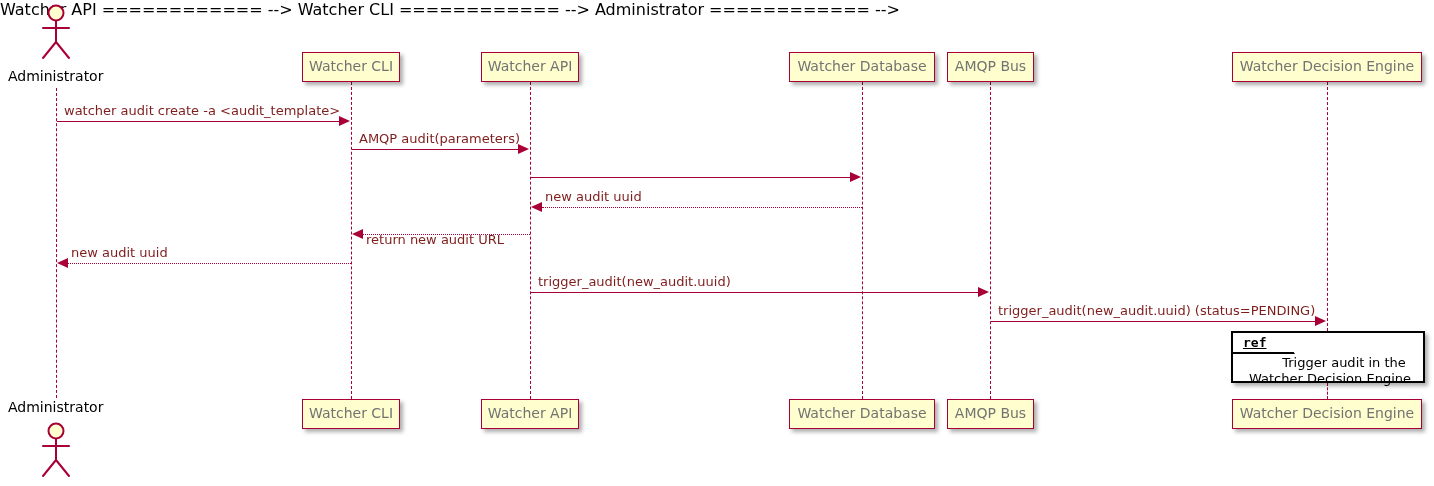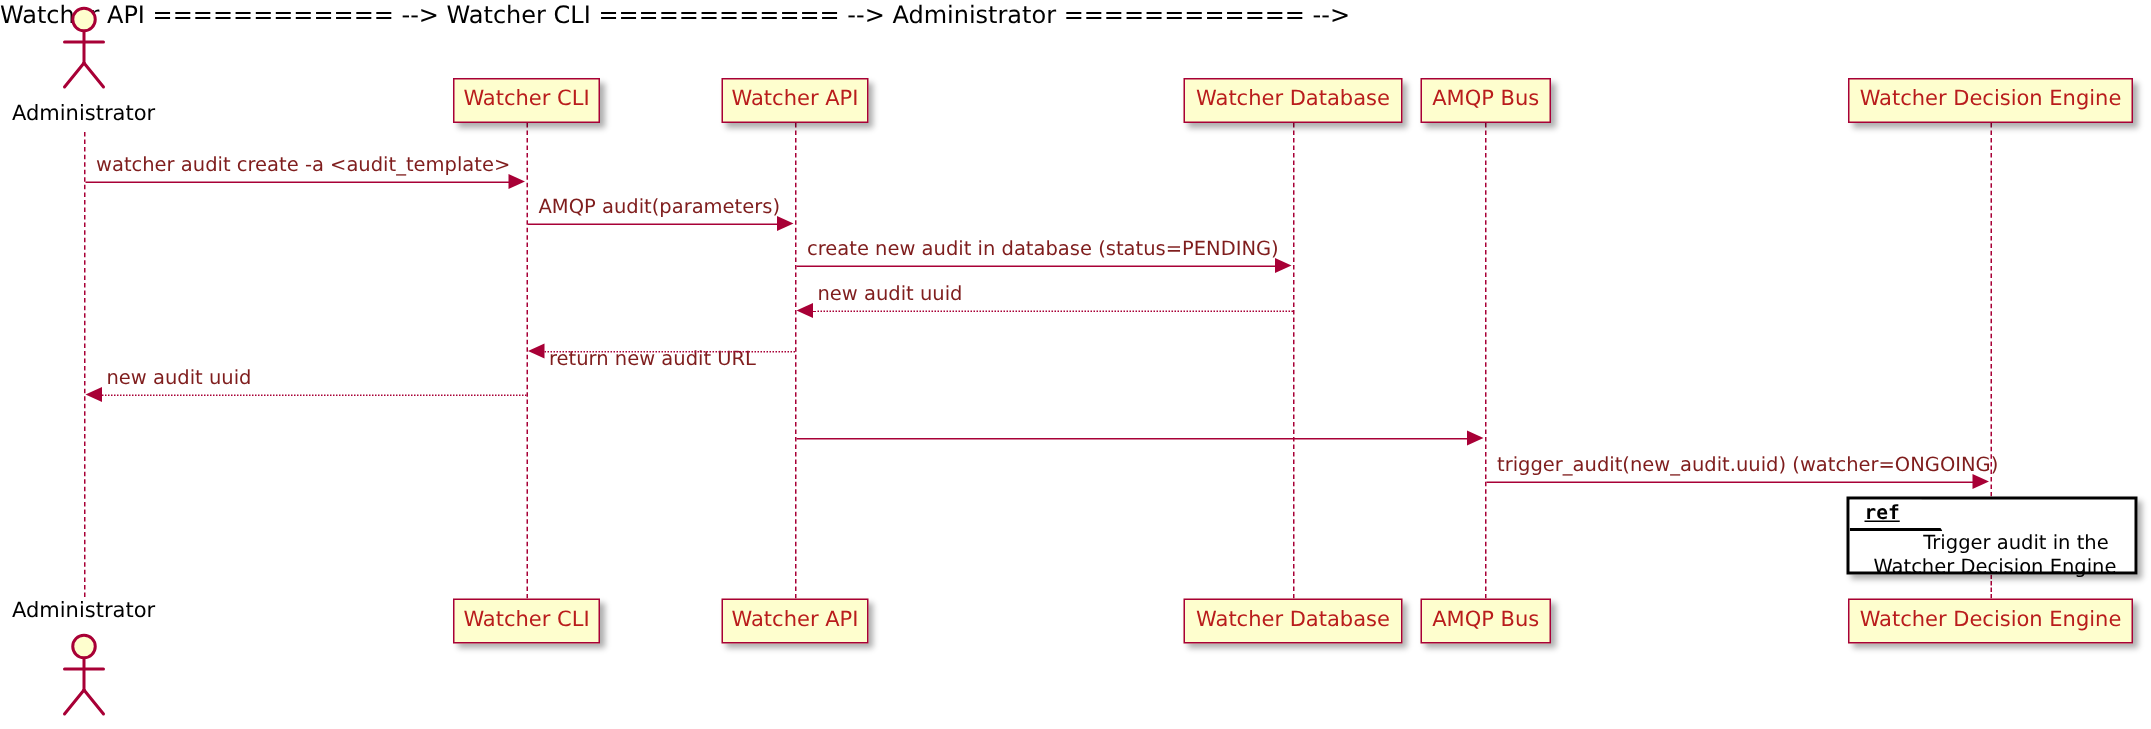--- a/index.html
+++ b/index.html
@@ -26,21 +26,21 @@
   
   .participant {
     position: absolute;
     box-sizing: border-box;
     background: #FEFECE;
     border: 1.5px solid #A80036;
     height: 30px;
     line-height: 27px;
     text-align: center;
     font-size: 14px;
-    color: #b91c1c;
+    color: #737373;
     white-space: nowrap;
     box-shadow: 3px 3px 4px rgba(0,0,0,0.32);
   }
 
   
   .actor {
     position: absolute;
     width: 46px;
     height: 56px;
   }
@@ -153,45 +153,45 @@
   <div class="msg-label" style="left:64px; top:103px;">watcher audit create -a &lt;audit_template&gt;</div>
   <div class="msg-line" style="left:57px; top:121px; width:283px;"></div>
   <div class="arrow-head right" style="left:339px; top:116px;"></div>
 
   
   <div class="msg-label" style="left:359px; top:131px;">AMQP audit(parameters)</div>
   <div class="msg-line" style="left:352px; top:149px; width:167px;"></div>
   <div class="arrow-head right" style="left:518px; top:144px;"></div>
 
   
-  <div class="msg-label" style="left:538px; top:159px;">create new audit in database (status=PENDING)</div>
   <div class="msg-line" style="left:531px; top:177px; width:320px;"></div>
   <div class="arrow-head right" style="left:850px; top:172px;"></div>
 
    Watcher API ============ --&gt;
   <div class="msg-label" style="left:545px; top:189px;">new audit uuid</div>
   <div class="msg-line dotted" style="left:542px; top:207px; width:320px;"></div>
   <div class="arrow-head left" style="left:531px; top:202px;"></div>
 
    Watcher CLI ============ --&gt;
   <div class="msg-label" style="left:366px; top:232px;">return new audit URL</div>
   <div class="msg-line dotted" style="left:363px; top:234px; width:167px;"></div>
   <div class="arrow-head left" style="left:352px; top:229px;"></div>
 
    Administrator ============ --&gt;
   <div class="msg-label" style="left:71px; top:245px;">new audit uuid</div>
   <div class="msg-line dotted" style="left:68px; top:263px; width:283px;"></div>
   <div class="arrow-head left" style="left:57px; top:258px;"></div>
 
   
+  <div class="msg-label" style="left:538px; top:274px;">trigger_audit(new_audit.uuid)</div>
   <div class="msg-line" style="left:531px; top:292px; width:448px;"></div>
   <div class="arrow-head right" style="left:978px; top:287px;"></div>
 
   
-  <div class="msg-label" style="left:998px; top:303px;">trigger_audit(new_audit.uuid) (watcher=ONGOING)</div>
+  <div class="msg-label" style="left:998px; top:303px;">trigger_audit(new_audit.uuid) (status=PENDING)</div>
   <div class="msg-line" style="left:991px; top:321px; width:325px;"></div>
   <div class="arrow-head right" style="left:1315px; top:316px;"></div>
 
   
   <div class="ref-box" style="left:1231px; top:331px; width:194px; height:52px;">
     <div class="ref-tab-clip" style="width:62px;"></div>
     <div class="ref-tab-label" style="left:10px; top:0px;text-decoration:underline;">ref</div>
     <div class="ref-body" style="left:14px; top:22px; width:194px;">Trigger audit in the</div>
     <div class="ref-body" style="left:0; top:38px; width:194px;">Watcher Decision Engine</div>
   </div>

